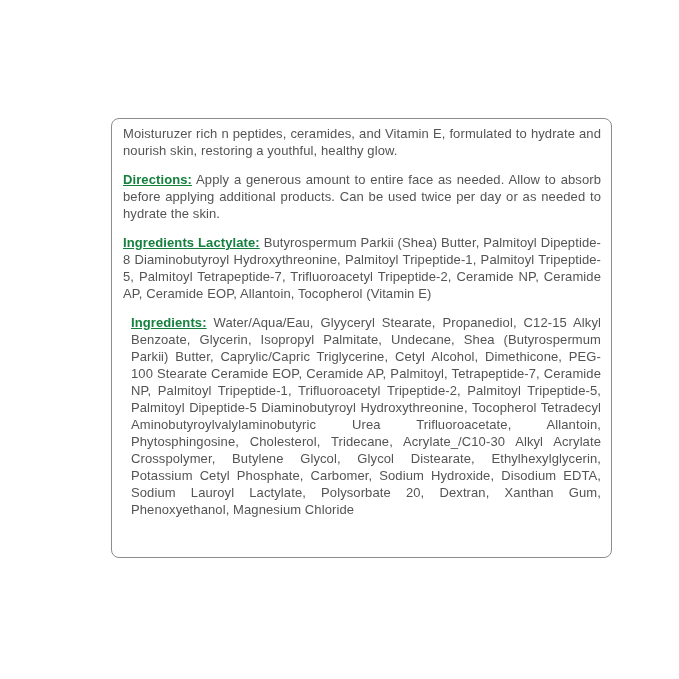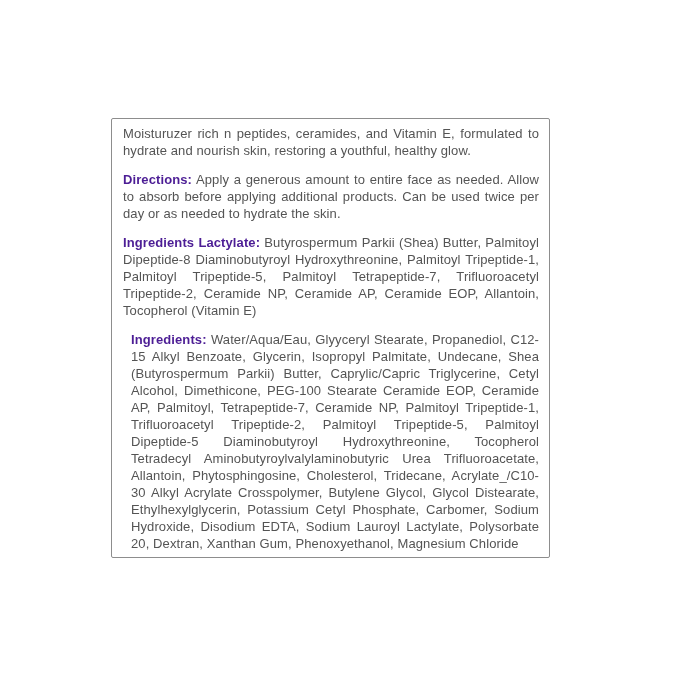--- a/index.html
+++ b/index.html
@@ -10,44 +10,45 @@
   body {
     width: 679px;
     height: 679px;
     position: relative;
     font-family: "Liberation Sans", sans-serif;
   }
   .label-panel {
     position: absolute;
     left: 111px;
     top: 118px;
-    width: 439px;
+    width: 501px;
     height: 440px;
     box-sizing: border-box;
     border: 1.5px solid #8d8d8d;
-    border-radius: 2px;
+    border-radius: 8px;
     background: #ffffff;
     padding: 6px 10px 8px 11px;
     overflow: hidden;
   }
   .para {
     margin: 0 0 12px 0;
     font-size: 13px;
     line-height: 17px;
     color: #545454;
     text-align: justify;
     letter-spacing: 0.1px;
   }
   .para:last-child {
     margin-bottom: 0;
     margin-left: 8px;
   }
   .para strong {
     font-weight: bold;
-    color: #4c1d95;
+    color: #15803d;
+    text-decoration: underline;
   }
 </style>
 </head>
 <body>
 
 <div class="label-panel">
 
   <p class="para"><span>Moisturuzer rich n peptides, ceramides, and Vitamin E, formulated to hydrate and nourish skin, restoring a youthful, healthy glow.</span></p>
 
   <p class="para"><strong>Directions:</strong>

